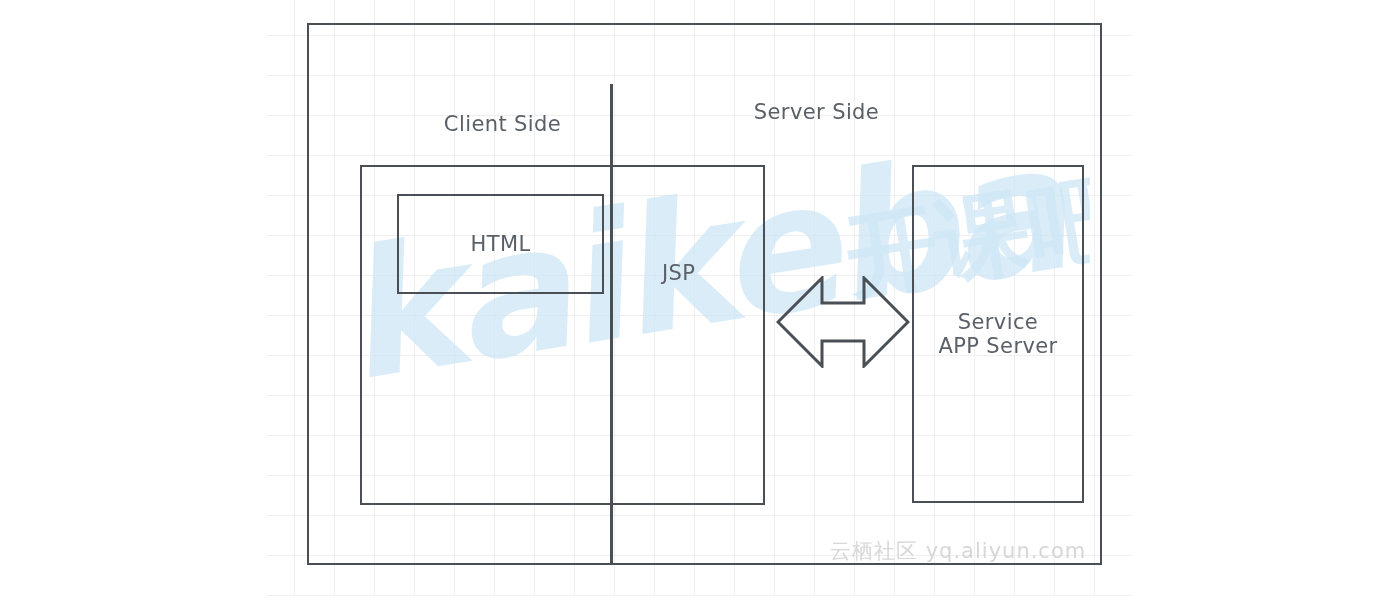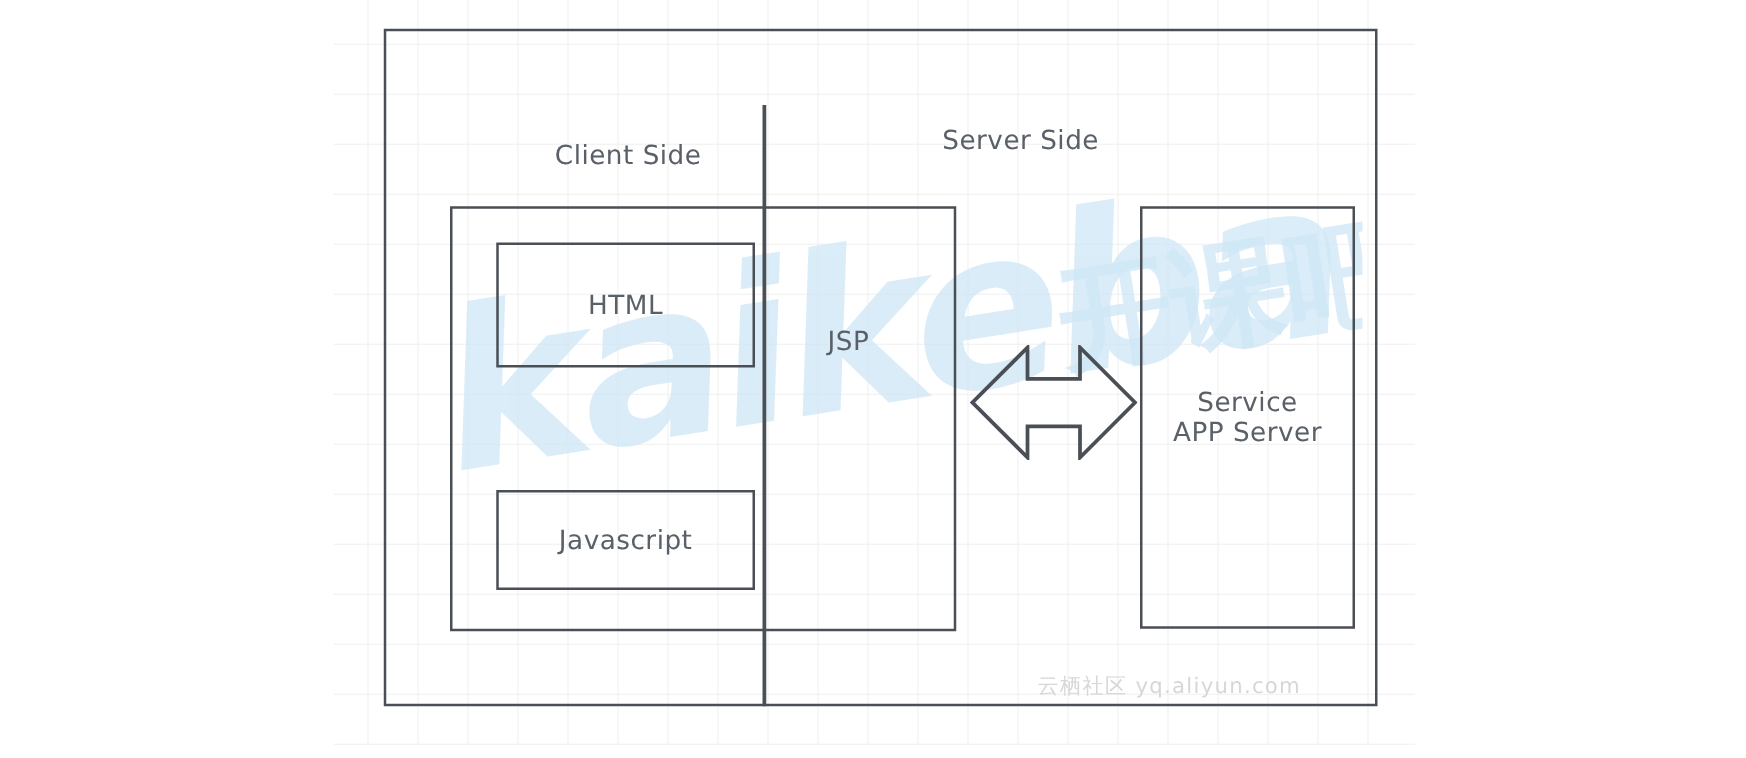--- a/index.html
+++ b/index.html
@@ -69,21 +69,21 @@
     color: #cfe7f6;
     opacity: 0.78;
     transform: rotate(-9deg);
     white-space: nowrap;
     font-family: "DejaVu Sans", sans-serif;
   }
   #wm-site {
     position: absolute;
     left: 830px;
     top: 537px;
-    font-size: 17px;
+    font-size: 21px;
     color: #d7d7d7;
     white-space: nowrap;
     letter-spacing: 1px;
     pointer-events: none;
     font-family: "DejaVu Sans", sans-serif;
   }
 
   
   .box {
     position: absolute;
@@ -192,23 +192,20 @@
     <span class="label">Server Side</span>
   </div>
 
   <div class="box" id="client-container"></div>
 
   <div class="box" id="box-html">
     <span class="label">HTML</span>
   </div>
 
 
-  <div class="box" id="box-js">
-    <span class="label">Javascript</span>
-  </div>
 
   <div id="jsp-label">
     <span class="label">JSP</span>
   </div>
 
   <div id="arrow-wrap">
     <svg width="134" height="92" viewBox="0 0 134 92" xmlns="http://www.w3.org/2000/svg">
       <polygon points="46,2 46,27 88,27 88,2 132,46 88,90 88,65 46,65 46,90 2,46" fill="none" stroke="#4a4f55" stroke-width="3" stroke-linejoin="miter"></polygon>
     </svg>
   </div>

